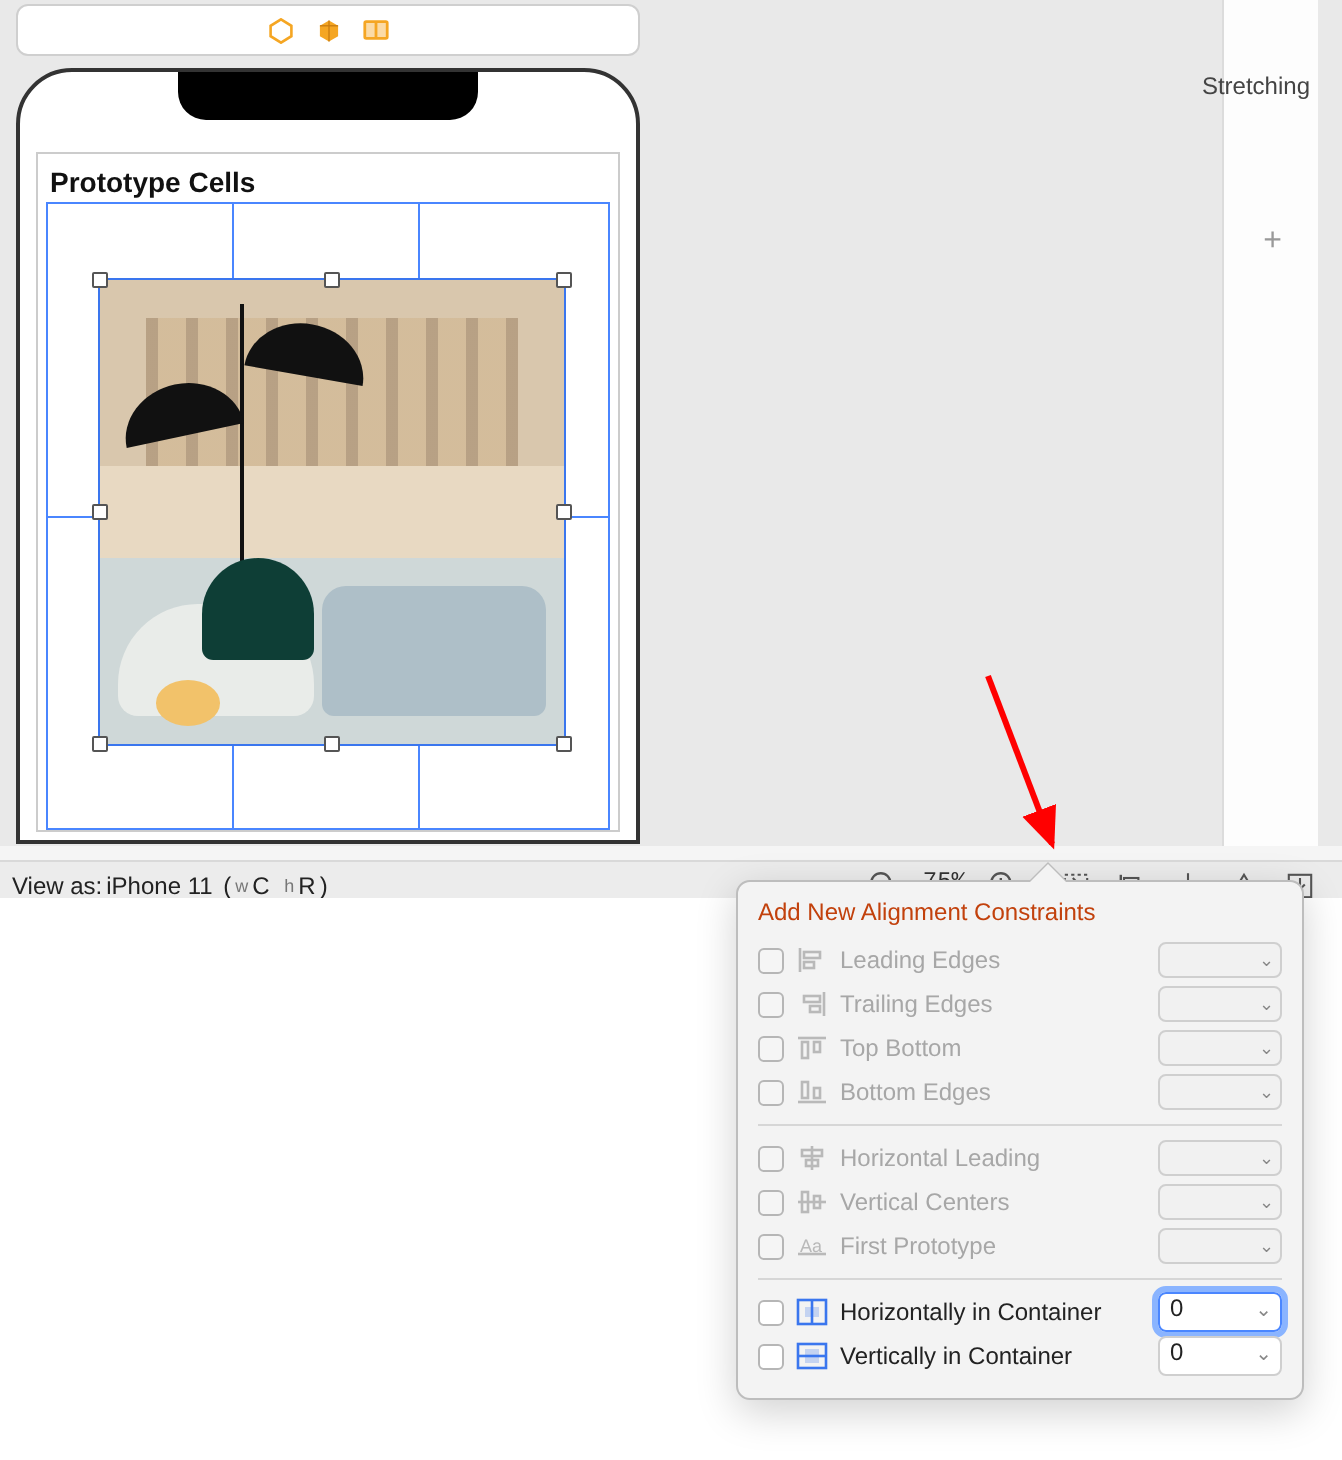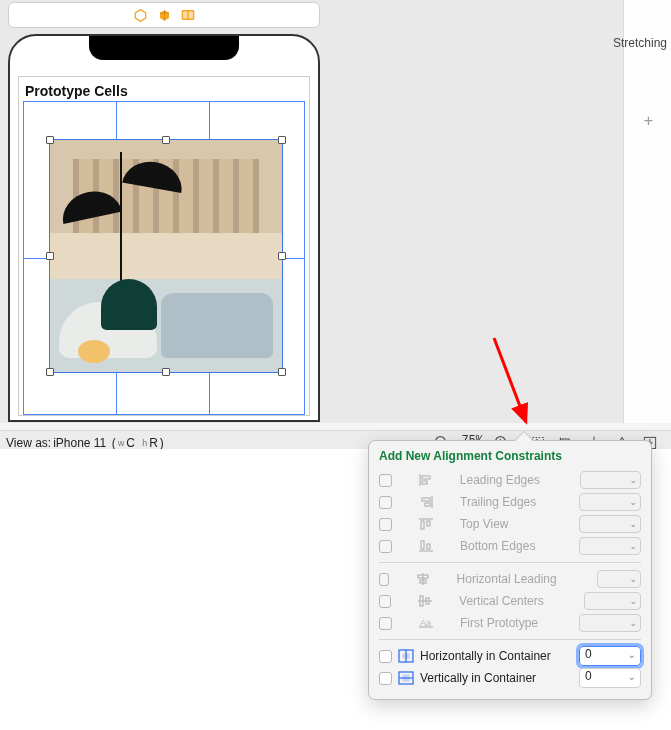--- a/index.html
+++ b/index.html
@@ -93,21 +93,21 @@
     position:absolute; left:22%; bottom:18%; width:24%; height:22%;
     background:#0e3e36; border-radius:40px 40px 8px 8px;
   }
   .stool {
     position:absolute; left:12%; bottom:4%; width:14%; height:10%;
     background:#f2c26a; border-radius:50%;
   }
 
   
   .inspector-sliver {
-    position:absolute; right:0; top:0; width:48px; height:423px; background:#fdfdfd; border-left:1px solid #dcdcdc;
+    position:absolute; right:12px; top:0; width:48px; height:423px; background:#fdfdfd; border-left:1px solid #dcdcdc;
   }
   .inspector-sliver .slabel { position:absolute; right:4px; top:36px; font-size:12px; color:#444; }
   .inspector-sliver .plus { position:absolute; right:18px; top:112px; font-size:16px; color:#999; }
 
   
   .status-bar {
     position:absolute; left:0; top:430px; right:0; height:26px;
     background:#ececec; border-top:1px solid #d9d9d9; border-bottom:1px solid #d9d9d9;
     display:flex; align-items:center; font-size:12px; color:#222;
   }
@@ -133,25 +133,25 @@
     position:absolute; left:368px; top:440px; width:284px;
     background:#f3f3f3; border:1px solid #bdbdbd; border-radius:7px;
     box-shadow:0 6px 20px rgba(0,0,0,.18);
     padding:8px 10px 10px;
   }
   .popover::before {
     content:""; position:absolute; top:-9px; left:146px;
     width:0;height:0;border-left:9px solid transparent;border-right:9px solid transparent;border-bottom:9px solid #f3f3f3;
     filter: drop-shadow(0 -1px 0 #bdbdbd);
   }
-  .popover h4 { font-size:12px; font-weight:700; color:#15803d; margin-bottom:6px;}
+  .popover h4 { font-size:12px; font-weight:400; color:#c2410c; margin-bottom:6px;}
   .row {
     display:flex; align-items:center; height:22px; font-size:12px;
   }
-  .row.disabled { color:#a7a7a7;gap:20px; }
+  .row.disabled { color:#a7a7a7; }
   .row input[type="checkbox"] {
     width:13px; height:13px; margin-right:6px; appearance:none;
     border:1px solid #b6b6b6; border-radius:3px; background:#fff;
   }
   .row.disabled input[type="checkbox"] { background:#f5f5f5; }
   .row .glyph { width:16px; height:14px; margin-right:6px; display:inline-flex; }
   .row .label { flex:0 0 auto; }
   .row .spacer { flex:1; }
   .row .combo {
     width:62px; height:18px; border:1px solid #cfcfcf; border-radius:4px;
@@ -359,21 +359,21 @@
         </div>
         <div class="row disabled">
           <input type="checkbox" disabled="" style="">
           <span class="glyph">
             <svg width="16" height="14">
               <line x1="1" y1="2" x2="15" y2="2" stroke="#b9b9b9" stroke-width="1.3" fill="none"></line>
               <rect x="3" y="4" width="3" height="8" stroke="#b9b9b9" stroke-width="1.3" fill="none"></rect>
               <rect x="9" y="4" width="3" height="5" stroke="#b9b9b9" stroke-width="1.3" fill="none"></rect>
             </svg>
           </span>
-          <span class="label">Top View</span>
+          <span class="label">Top Bottom</span>
           <span class="spacer"></span>
           <div class="combo">
             <span class="caret">⌄</span>
           </div>
         </div>
         <div class="row disabled">
           <input type="checkbox" disabled="" style="">
           <span class="glyph">
             <svg width="16" height="14">
               <line x1="1" y1="12" x2="15" y2="12" stroke="#b9b9b9" stroke-width="1.3" fill="none"></line>

